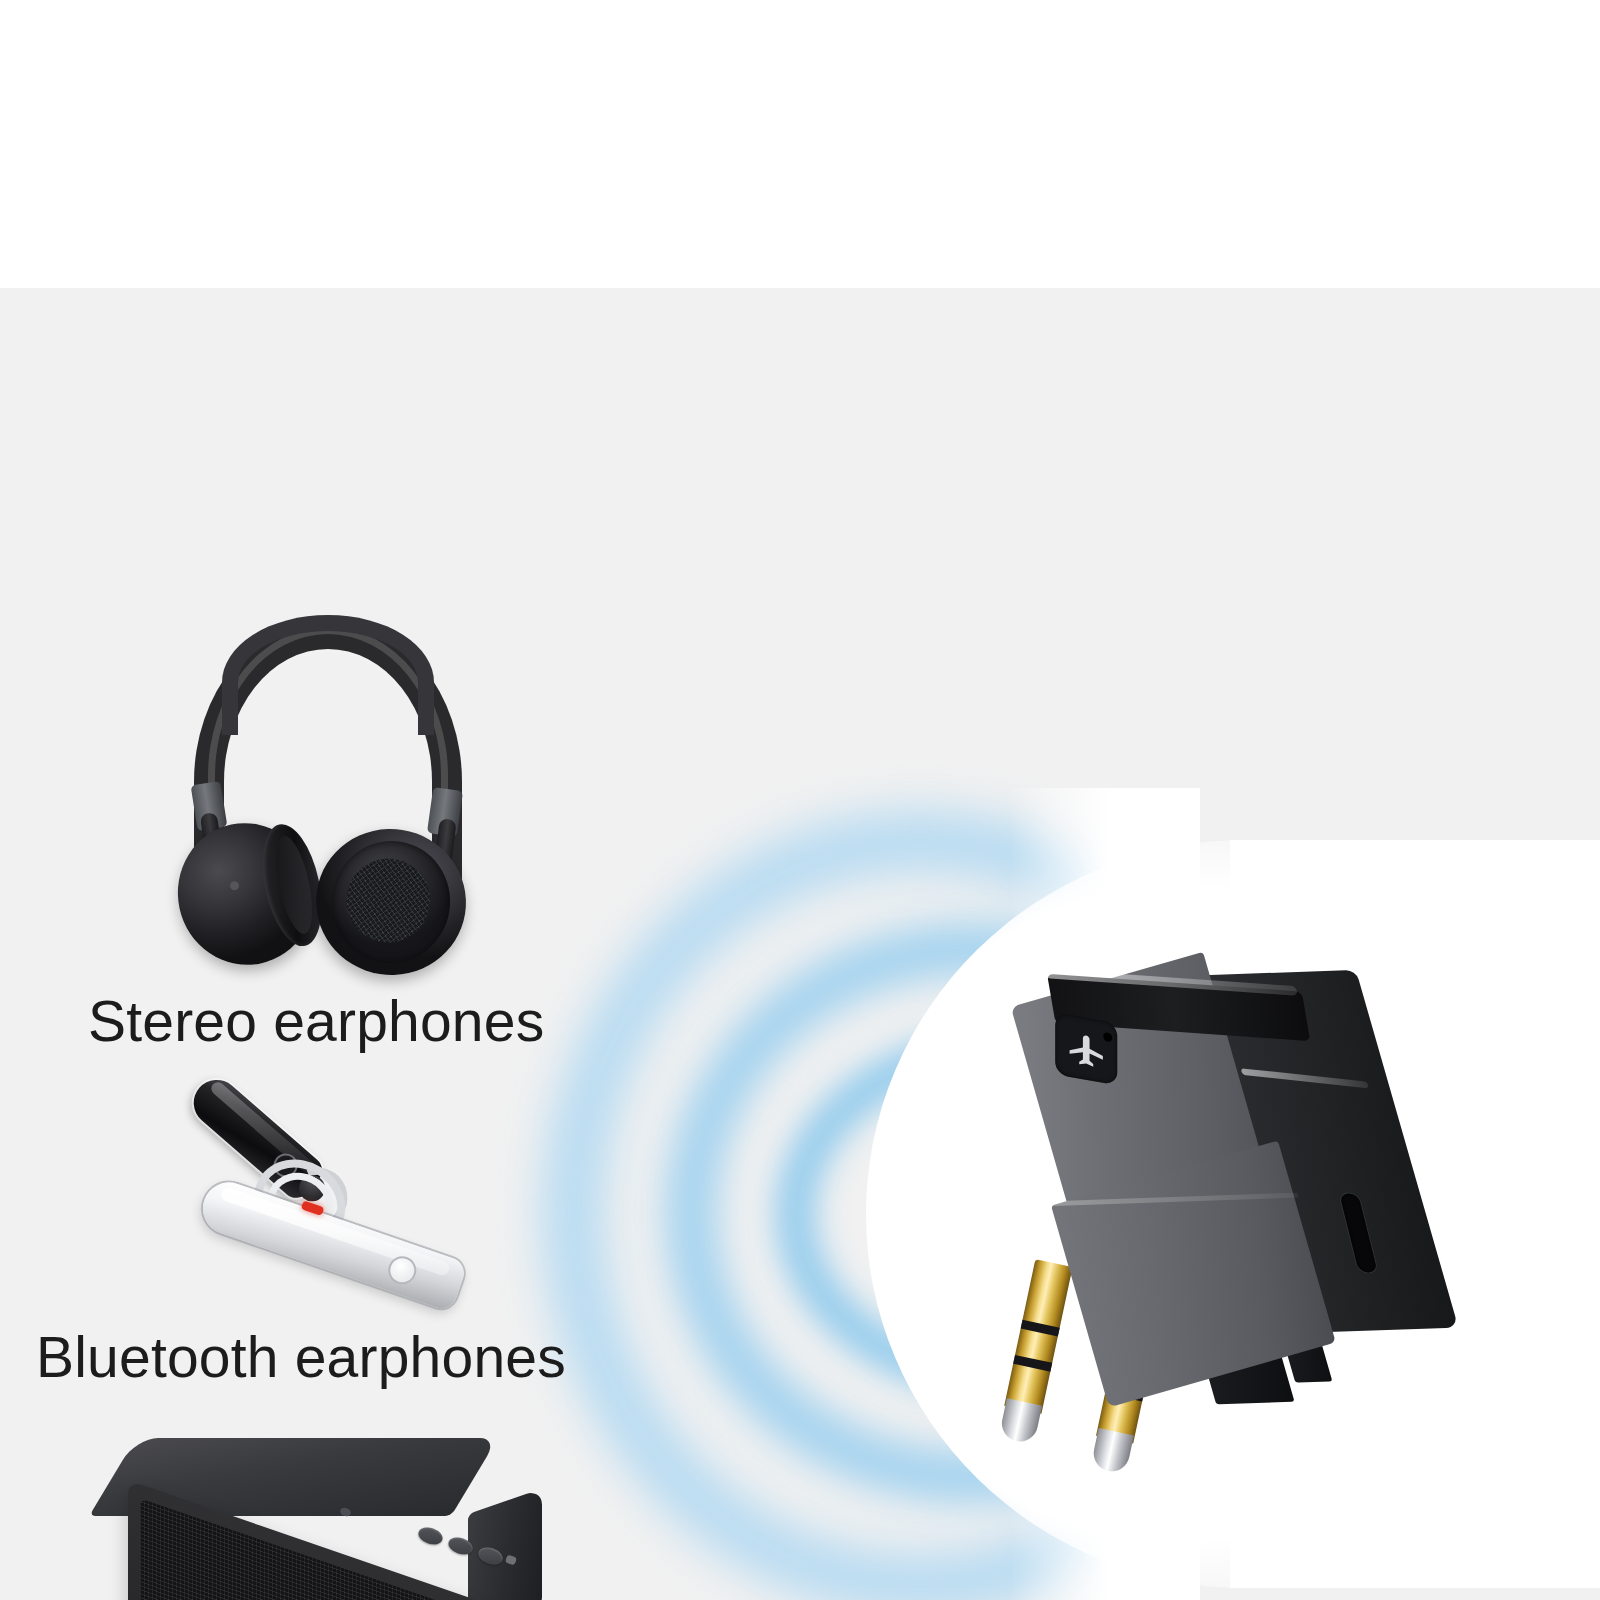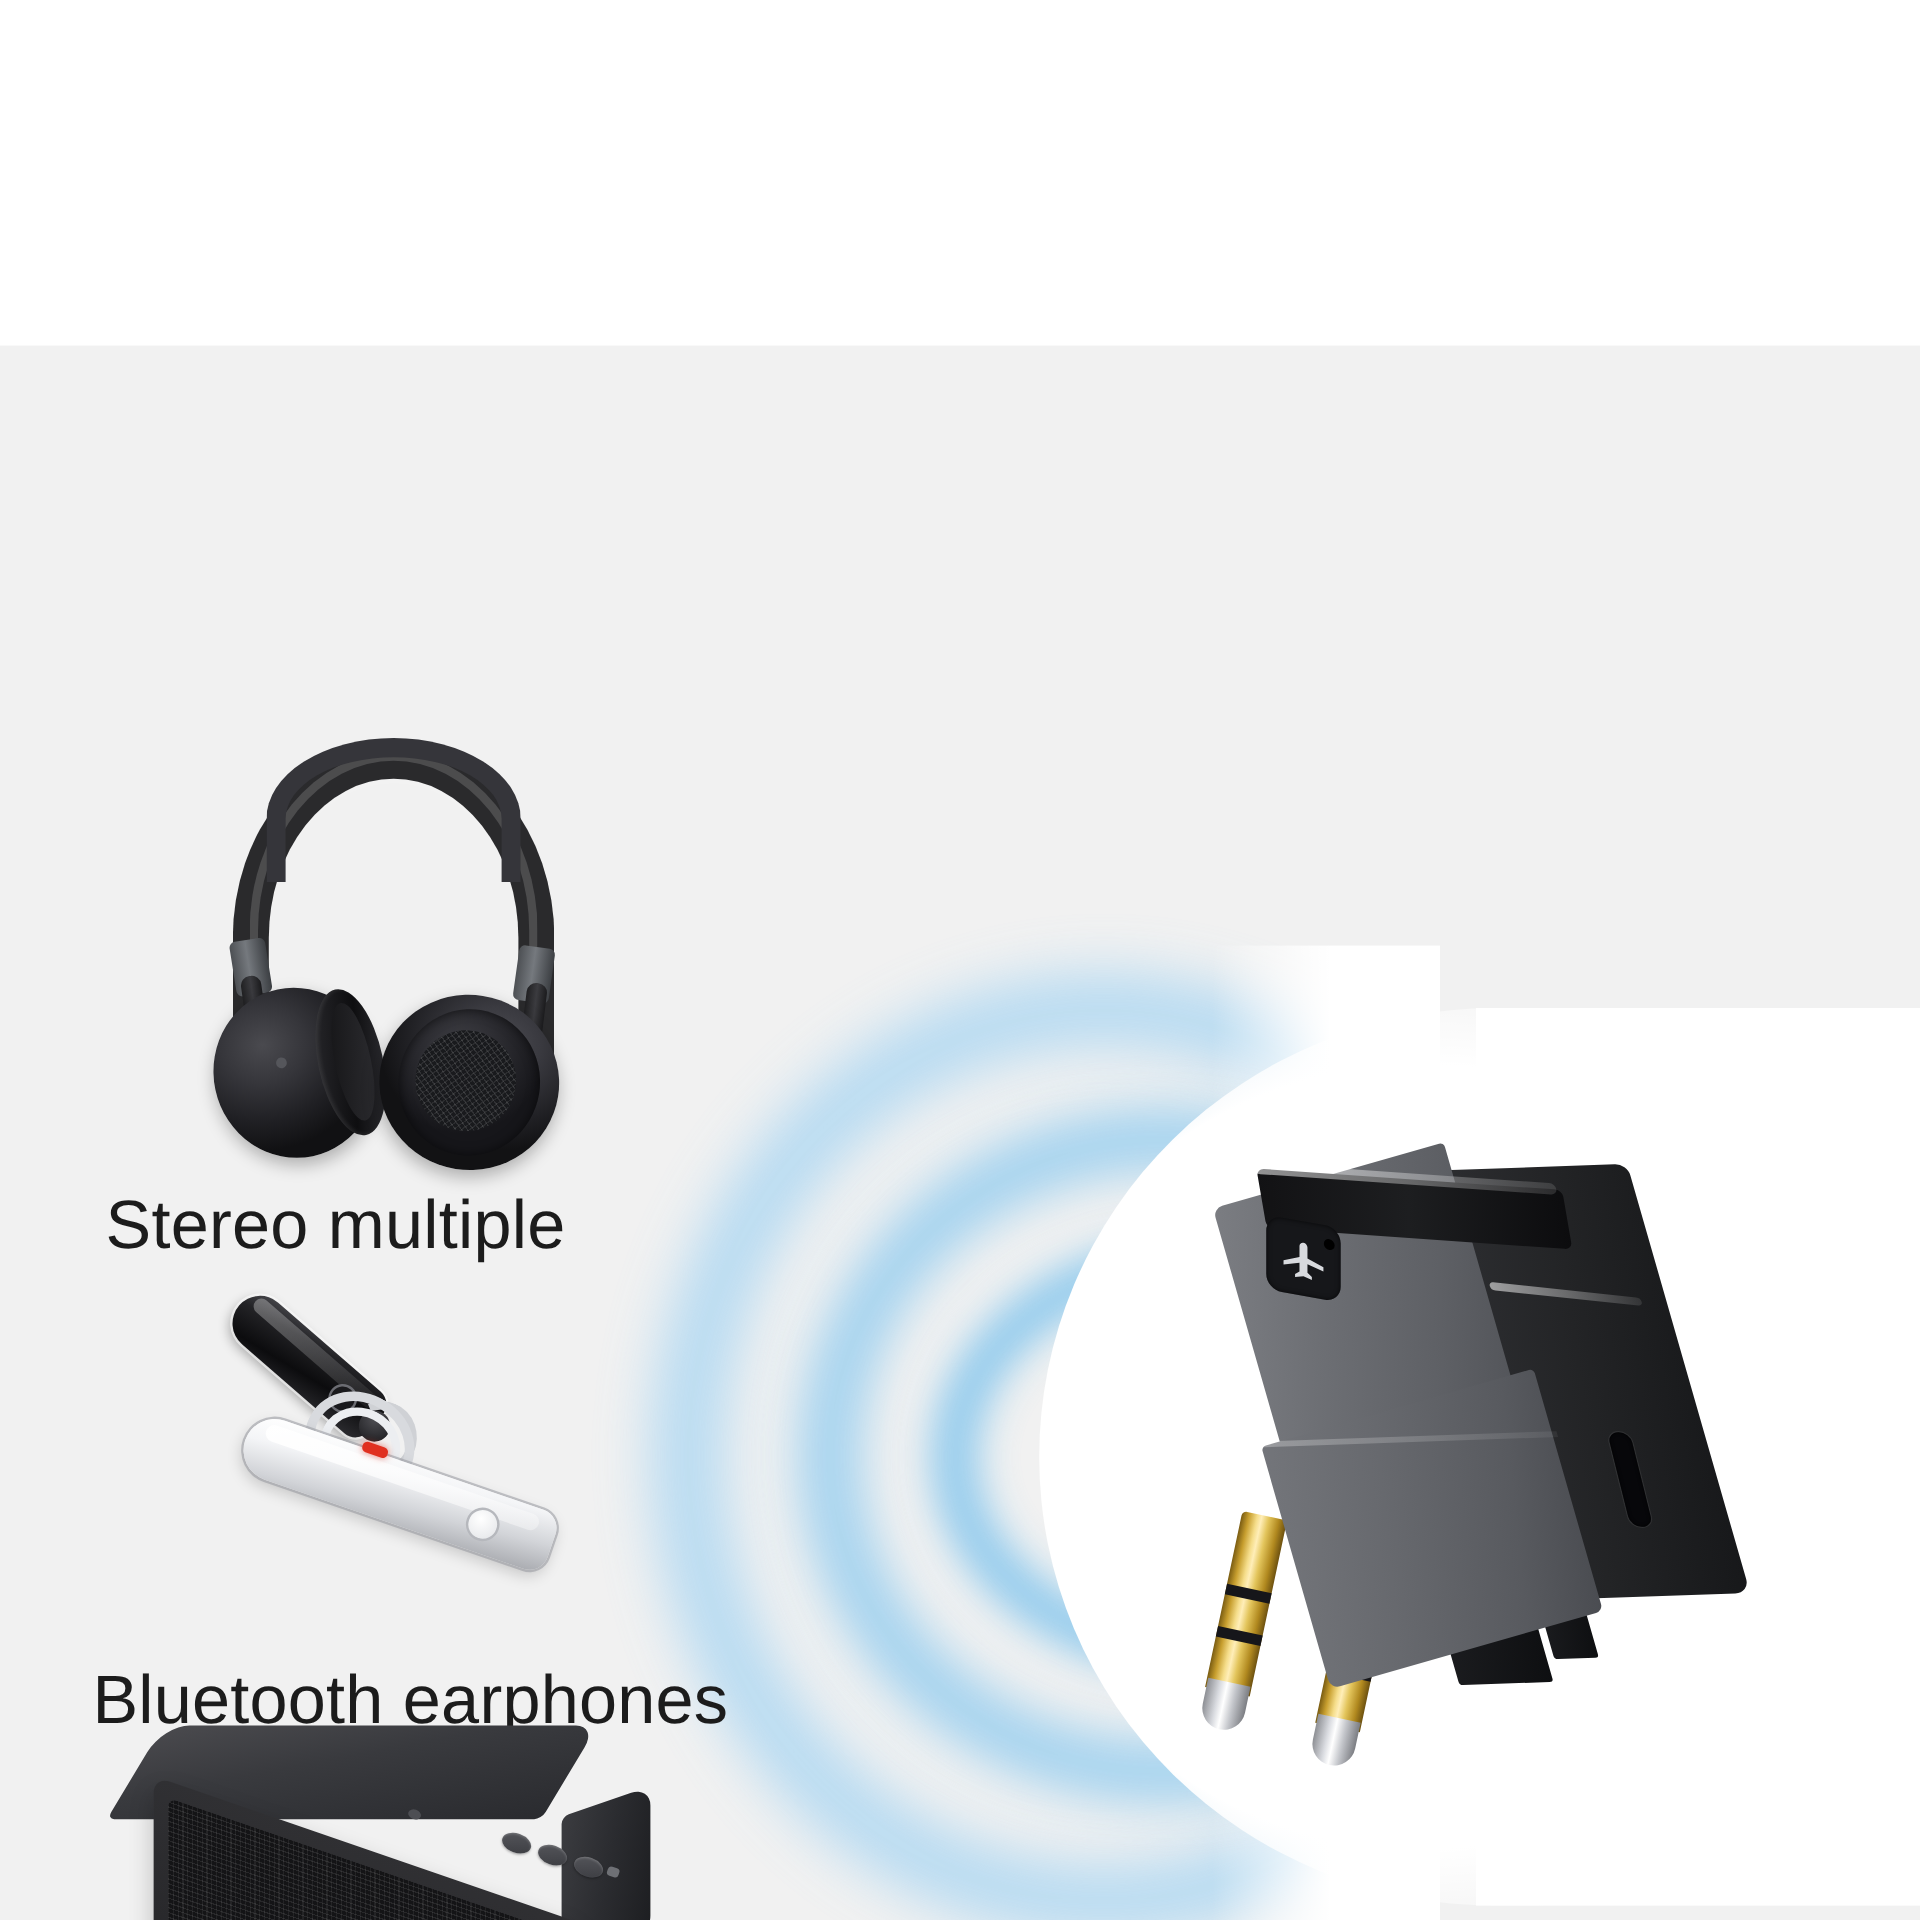--- a/index.html
+++ b/index.html
@@ -578,21 +578,21 @@
   
   .label {
     position: absolute;
     color: #1c1c1c;
     font-size: 57px;
     font-weight: 400;
     letter-spacing: 0.2px;
     white-space: nowrap;
   }
   #label-stereo  { left: 88px; top: 700px; }
-  #label-btear   { left: 36px; top: 1096px; margin-left: 41px; }
+  #label-btear   { left: 36px; top: 1036px; }
 </style>
 </head>
 <body>
 
 <div id="stage">
 
 
   <div id="panel">
 
     <div id="waves">
@@ -616,21 +616,21 @@
       <div class="hp-cup left">
         <div class="rim"></div>
         <div class="rim2"></div>
         <div class="dot"></div>
       </div>
       <div class="hp-cup right">
         <div class="pad"></div>
         <div class="mesh"></div>
       </div>
     </div>
-    <div class="label" id="label-stereo">Stereo multiple</div>
+    <div class="label" id="label-stereo">Stereo earphones</div>
 
     <div id="earpieces">
       <div class="ep-black">
         <div class="body"></div>
         <div class="gloss"></div>
         <div class="hook"></div>
         <div class="tip"></div>
         <div class="btn"></div>
       </div>
       <div class="ep-white">

